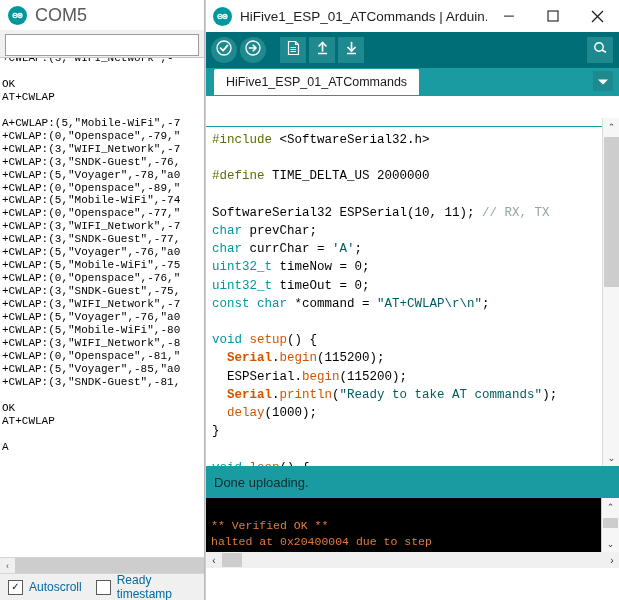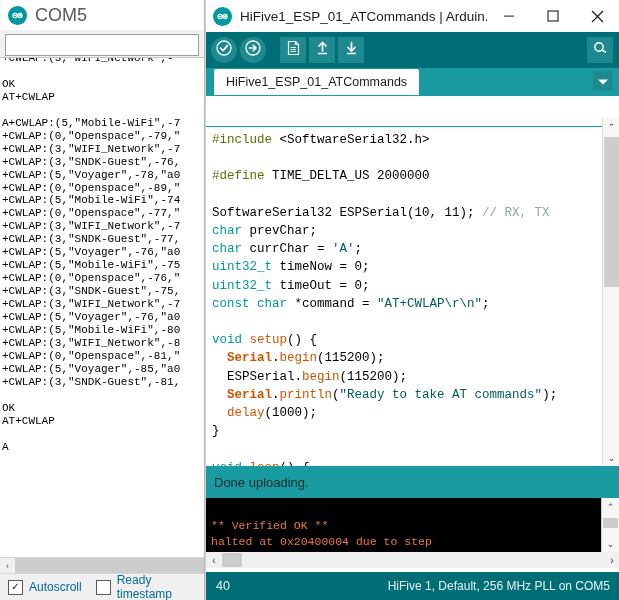--- a/index.html
+++ b/index.html
@@ -602,18 +602,14 @@
     <div class="vs-arrow" style="position:absolute;bottom:0;left:0;">⌄</div>
   </div>
 
   <div id="console-hscroll">
     <span class="chs-arrow">‹</span>
     <span class="chs-thumb"></span>
     <span class="chs-track"></span>
     <span class="chs-arrow">›</span>
   </div>
 
-  <div id="ide-statusbar">
-    <span id="statusbar-line">40</span>
-    <span id="statusbar-board">HiFive 1, Default, 256 MHz PLL on COM5</span>
-  </div>
 
 </div>
 
 </body></html>

